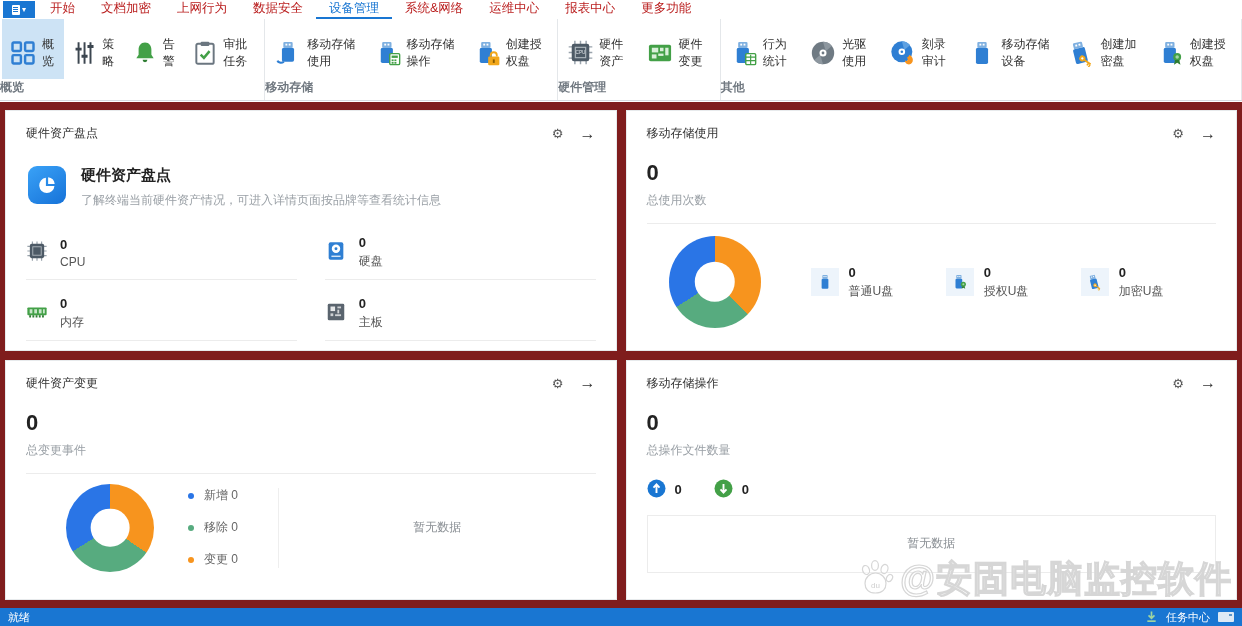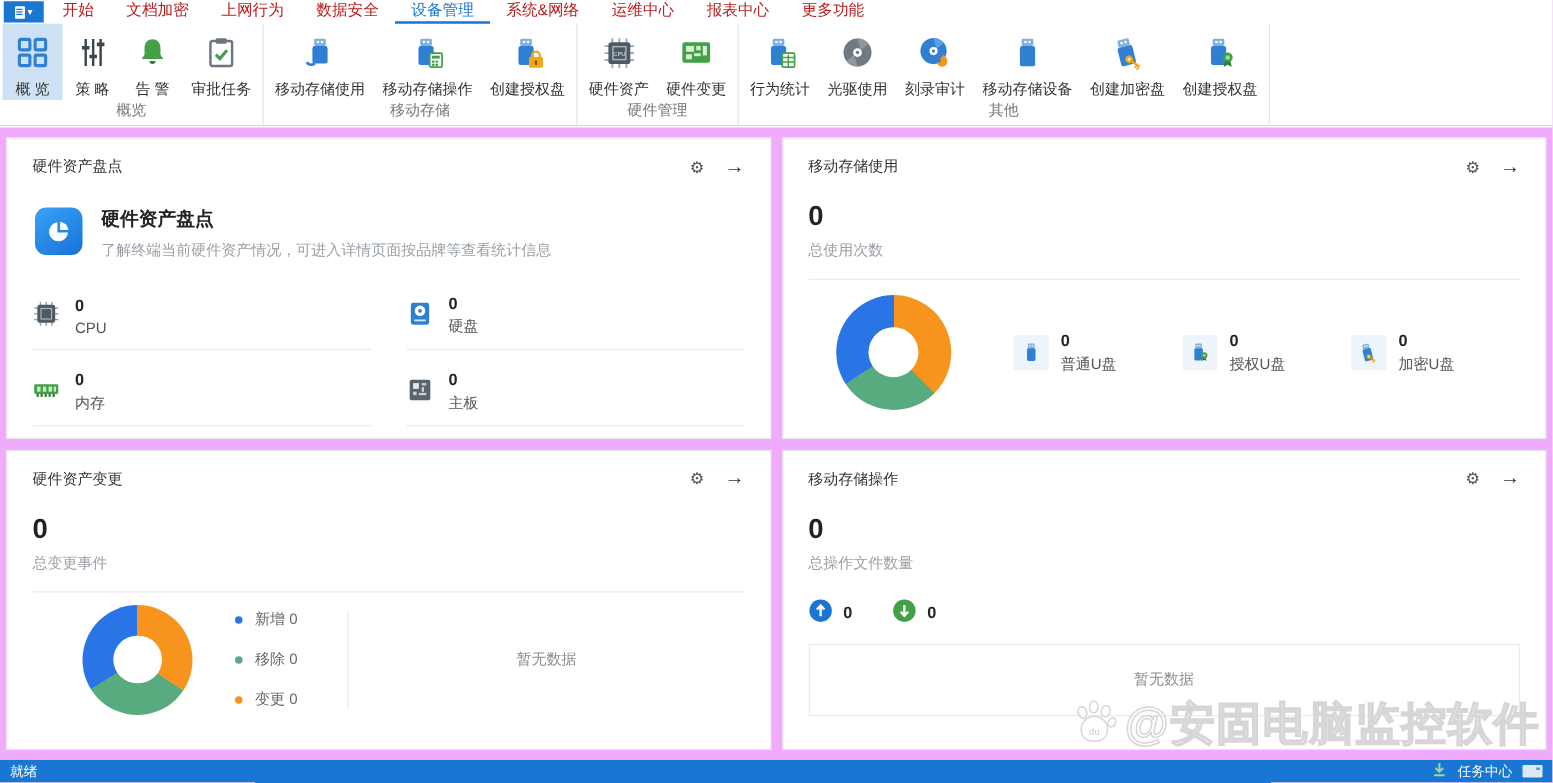--- a/index.html
+++ b/index.html
@@ -23,30 +23,30 @@
     padding:0 13px; display:flex; align-items:center; font-size:12.5px; color:#b91c1c;
     cursor:pointer; border-bottom:2px solid transparent;
   }
   .menu-item.active { color:#1976d2; border-bottom-color:#1976d2;text-align:center; }
   
   .ribbon { height:82px; background:#fff; border-bottom:1px solid #d6dade; display:flex; }
   .rgroup { display:flex; flex-direction:column; border-right:1px solid #e4e7ea; }
   .rgroup.filler { flex:1; border-right:none; }
   .rbuttons { height:62px; display:flex; align-items:stretch; padding:0 2px; }
   .rbtn {
-    display:flex; flex-direction:column; align-items:center; justify-content:flex-start;
+    display:flex; flex-direction:row; align-items:center; justify-content:flex-start;
     padding:7px 7px 0 7px; gap:5px; font-size:12px; color:#333; cursor:pointer; min-width:48px;
   }
   .rbtn.active { background:#cde3f5; }
   .ricon { height:32px; display:flex; align-items:center; justify-content:center; }
-  .rgroup-label { text-align:center; font-size:12px; color:#707880; padding-bottom:4px; }
+  .rgroup-label { text-align:left; font-size:12px; color:#707880; padding-bottom:4px;font-weight:bold; }
   
   .content {
     position:absolute; top:102px; bottom:18px; left:0; right:0;
-    background:#f0abfc; padding:8px 5px; display:grid;
+    background:#7f1d1d; padding:8px 5px; display:grid;
     grid-template-columns:1fr 1fr; grid-template-rows:1fr 1fr; gap:9px;
   }
   .card { background:#fff; border:1px solid #e7eaec; padding:14px 20px; position:relative; overflow:hidden; }
   .card-head { display:flex; justify-content:space-between; align-items:center; }
   .card-title { font-size:12px; color:#333; }
   .head-icons { display:flex; gap:16px; align-items:center; }
   .gear { font-size:13px; color:#555; cursor:pointer; }
   .goto { font-size:16px; color:#333; cursor:pointer; line-height:1; }
   
   .feature { display:flex; gap:15px; margin:24px 0 0 2px; align-items:flex-start; }

